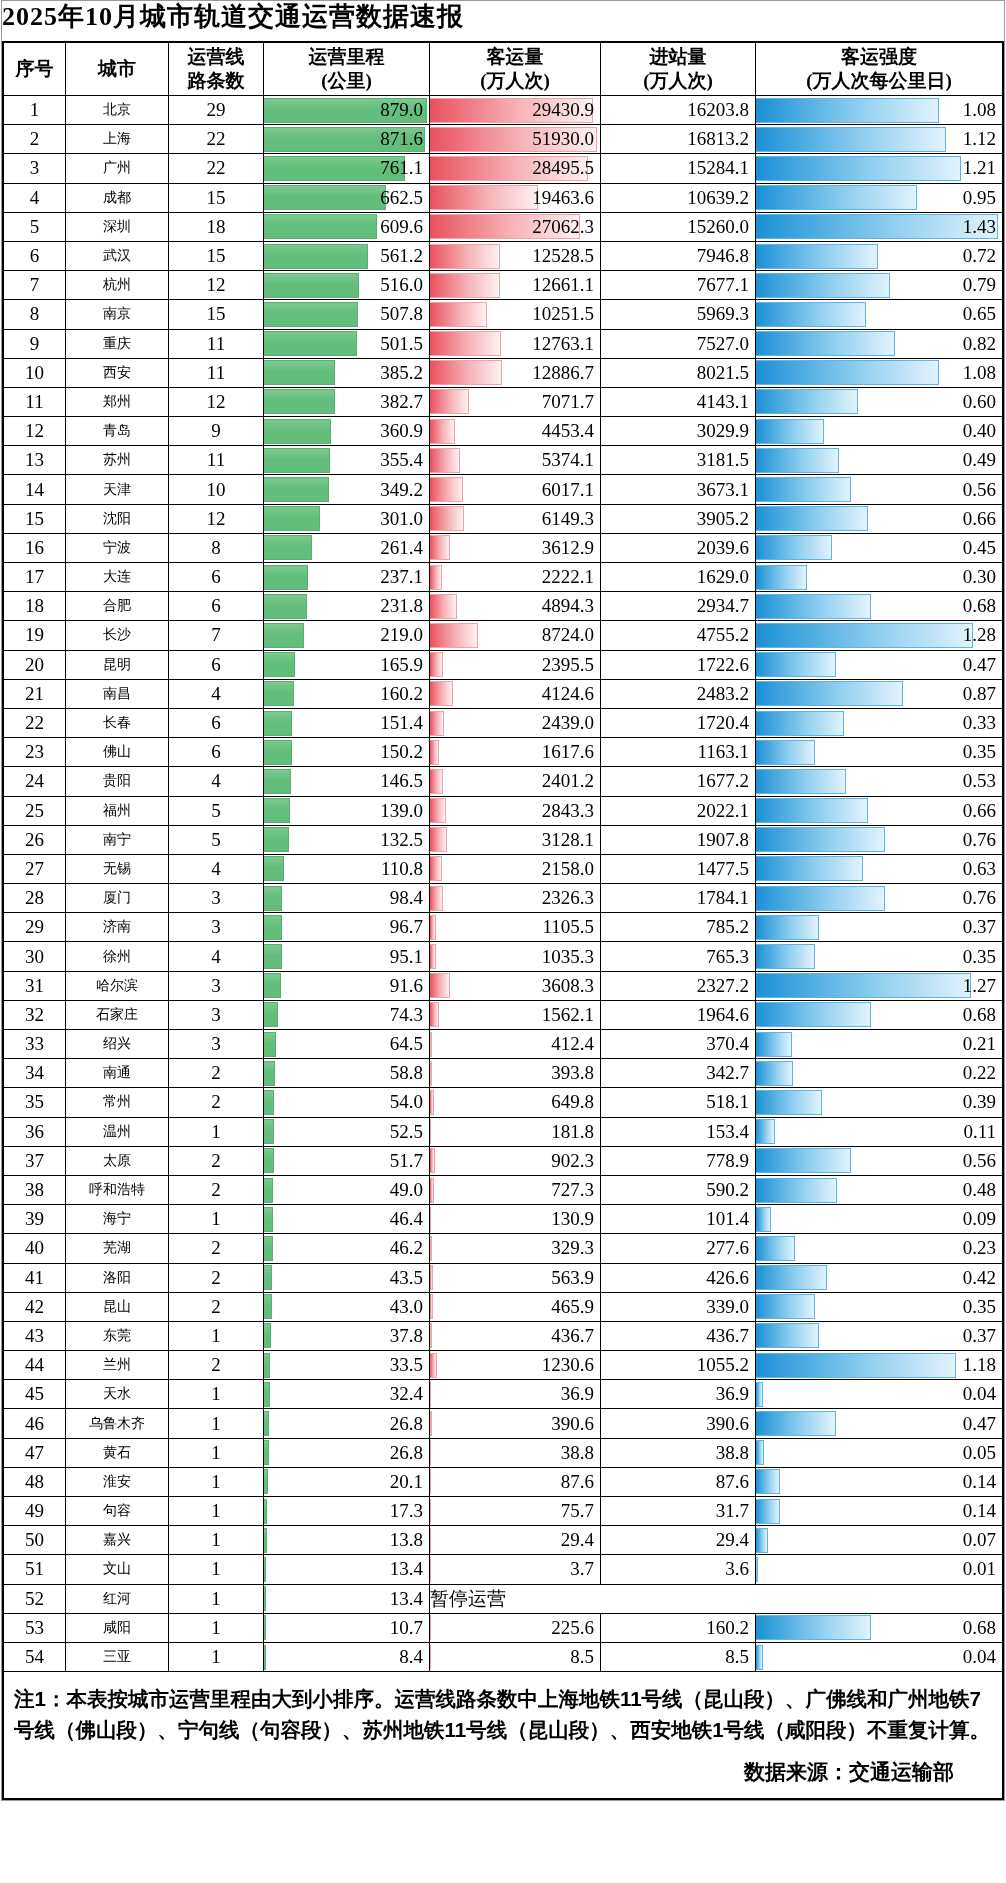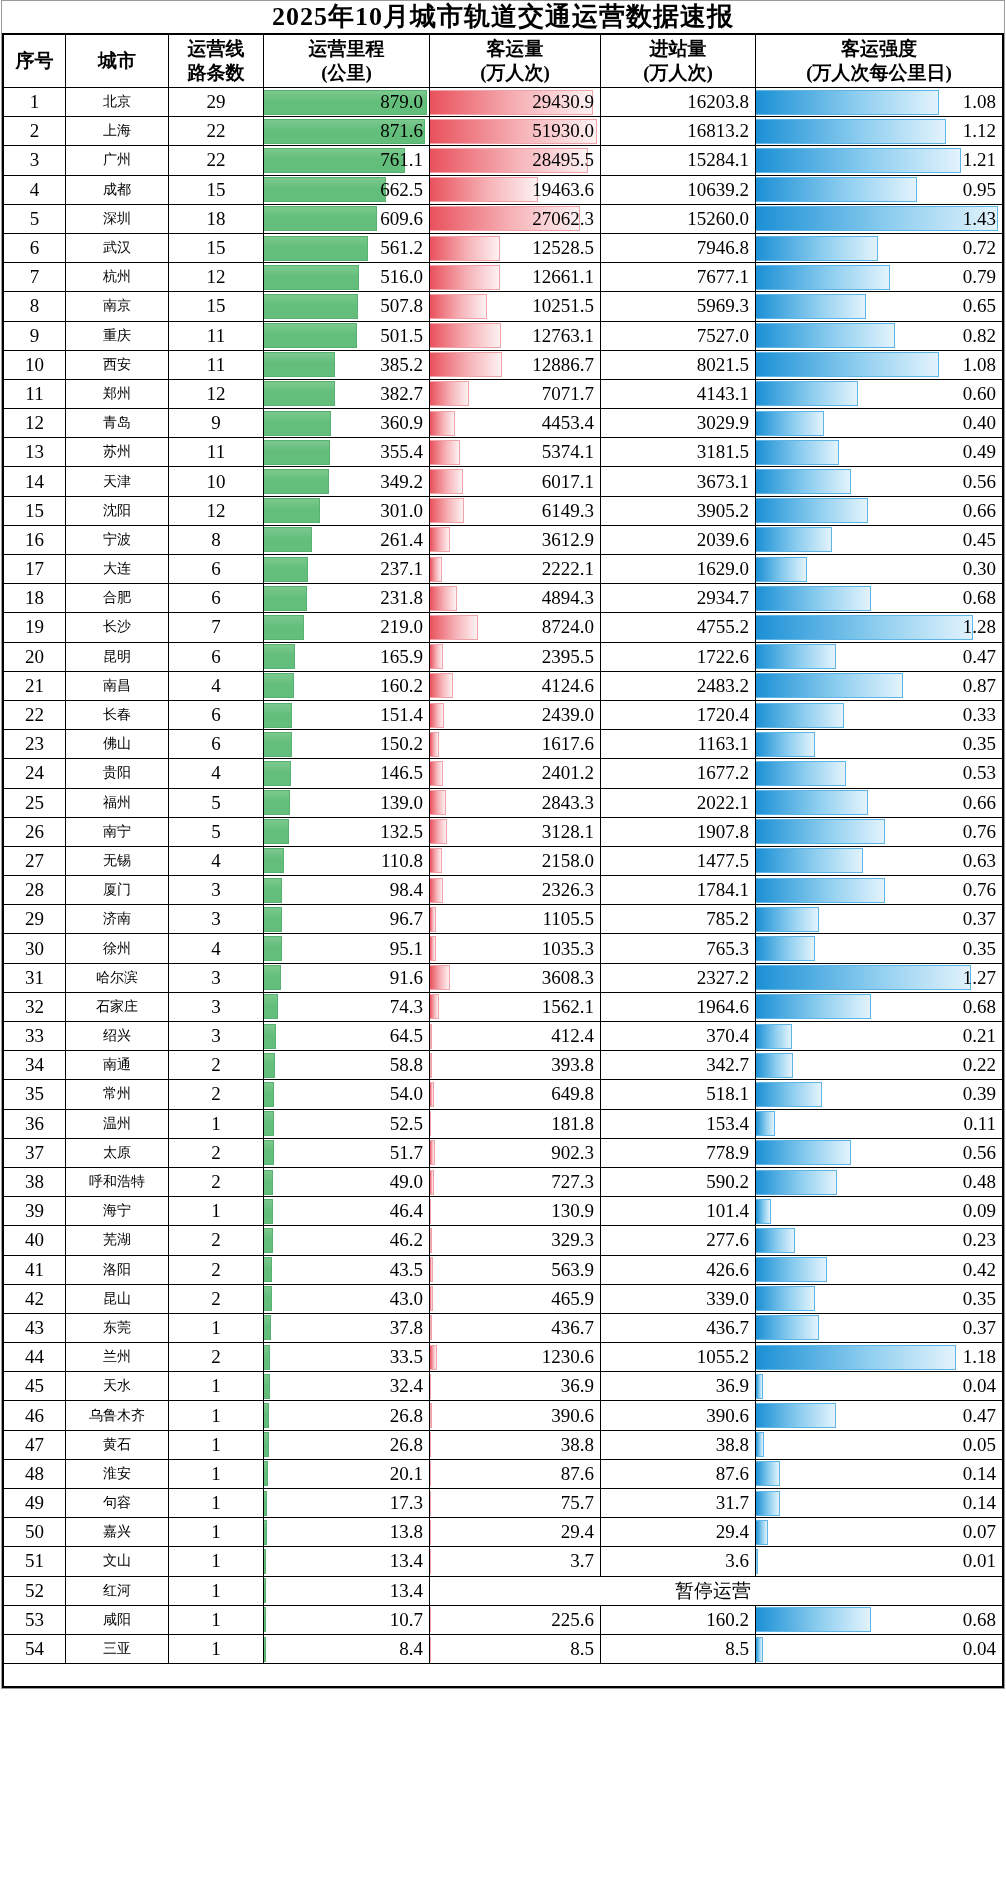--- a/index.html
+++ b/index.html
@@ -8,23 +8,22 @@
     font-family: "Liberation Serif", "DejaVu Serif", serif;
     width: 1006px;
   }
   .outer {
     width: 1004px;
     margin: 0 1px;
     border: 1px solid #9a9a9a;
     background: #fff;
   }
   .title {
-    height: 32px;
+    height: 40px;
     line-height: 32px;
-    text-align: center;
     font-size: 26px;
     font-weight: bold;
     color: #000;
     letter-spacing: 1px;
   }
   .tbl {
     border: 2px solid #000;
     border-bottom: none;
     display: grid;
     grid-template-columns: 61px 103px 95px 166px 171px 155px 247px;
@@ -76,21 +75,20 @@
     border: 1px solid var(--red-border);
     border-left: none;
   }
   .bar-blue {
     background: linear-gradient(90deg, var(--blue-start) 0%, var(--blue-mid) 55%, var(--blue-end) 100%);
     border: 1px solid var(--blue-border);
     border-left: none;
   }
   .suspended-cell {
     grid-column: 5 / 8;
-    justify-content: center;
     font-size: 18px;
   }
   .notes {
     border: 2px solid #000;
     border-top: 1.5px solid #000;
     padding: 12px 10px 10px 10px;
     font-family: "Liberation Sans", "DejaVu Sans", sans-serif;
     font-weight: bold;
     font-size: 20.5px;
     line-height: 30.5px;
@@ -1425,15 +1423,17 @@
       <div class="cell num">
         <span class="val">8.5</span>
       </div>
       <div class="cell num">
         <div class="bar bar-blue" style="width: 2.76%;"></div>
         <span class="val">0.04</span>
       </div>
     </div>
 
   <div class="notes">
+    <div class="note-para">注1：本表按城市运营里程由大到小排序。运营线路条数中上海地铁11号线（昆山段）、广佛线和广州地铁7号线（佛山段）、宁句线（句容段）、苏州地铁11号线（昆山段）、西安地铁1号线（咸阳段）不重复计算。</div>
+    <div class="source-line">数据来源：交通运输部</div>
   </div>
 
 </div>
 
 </body></html>

